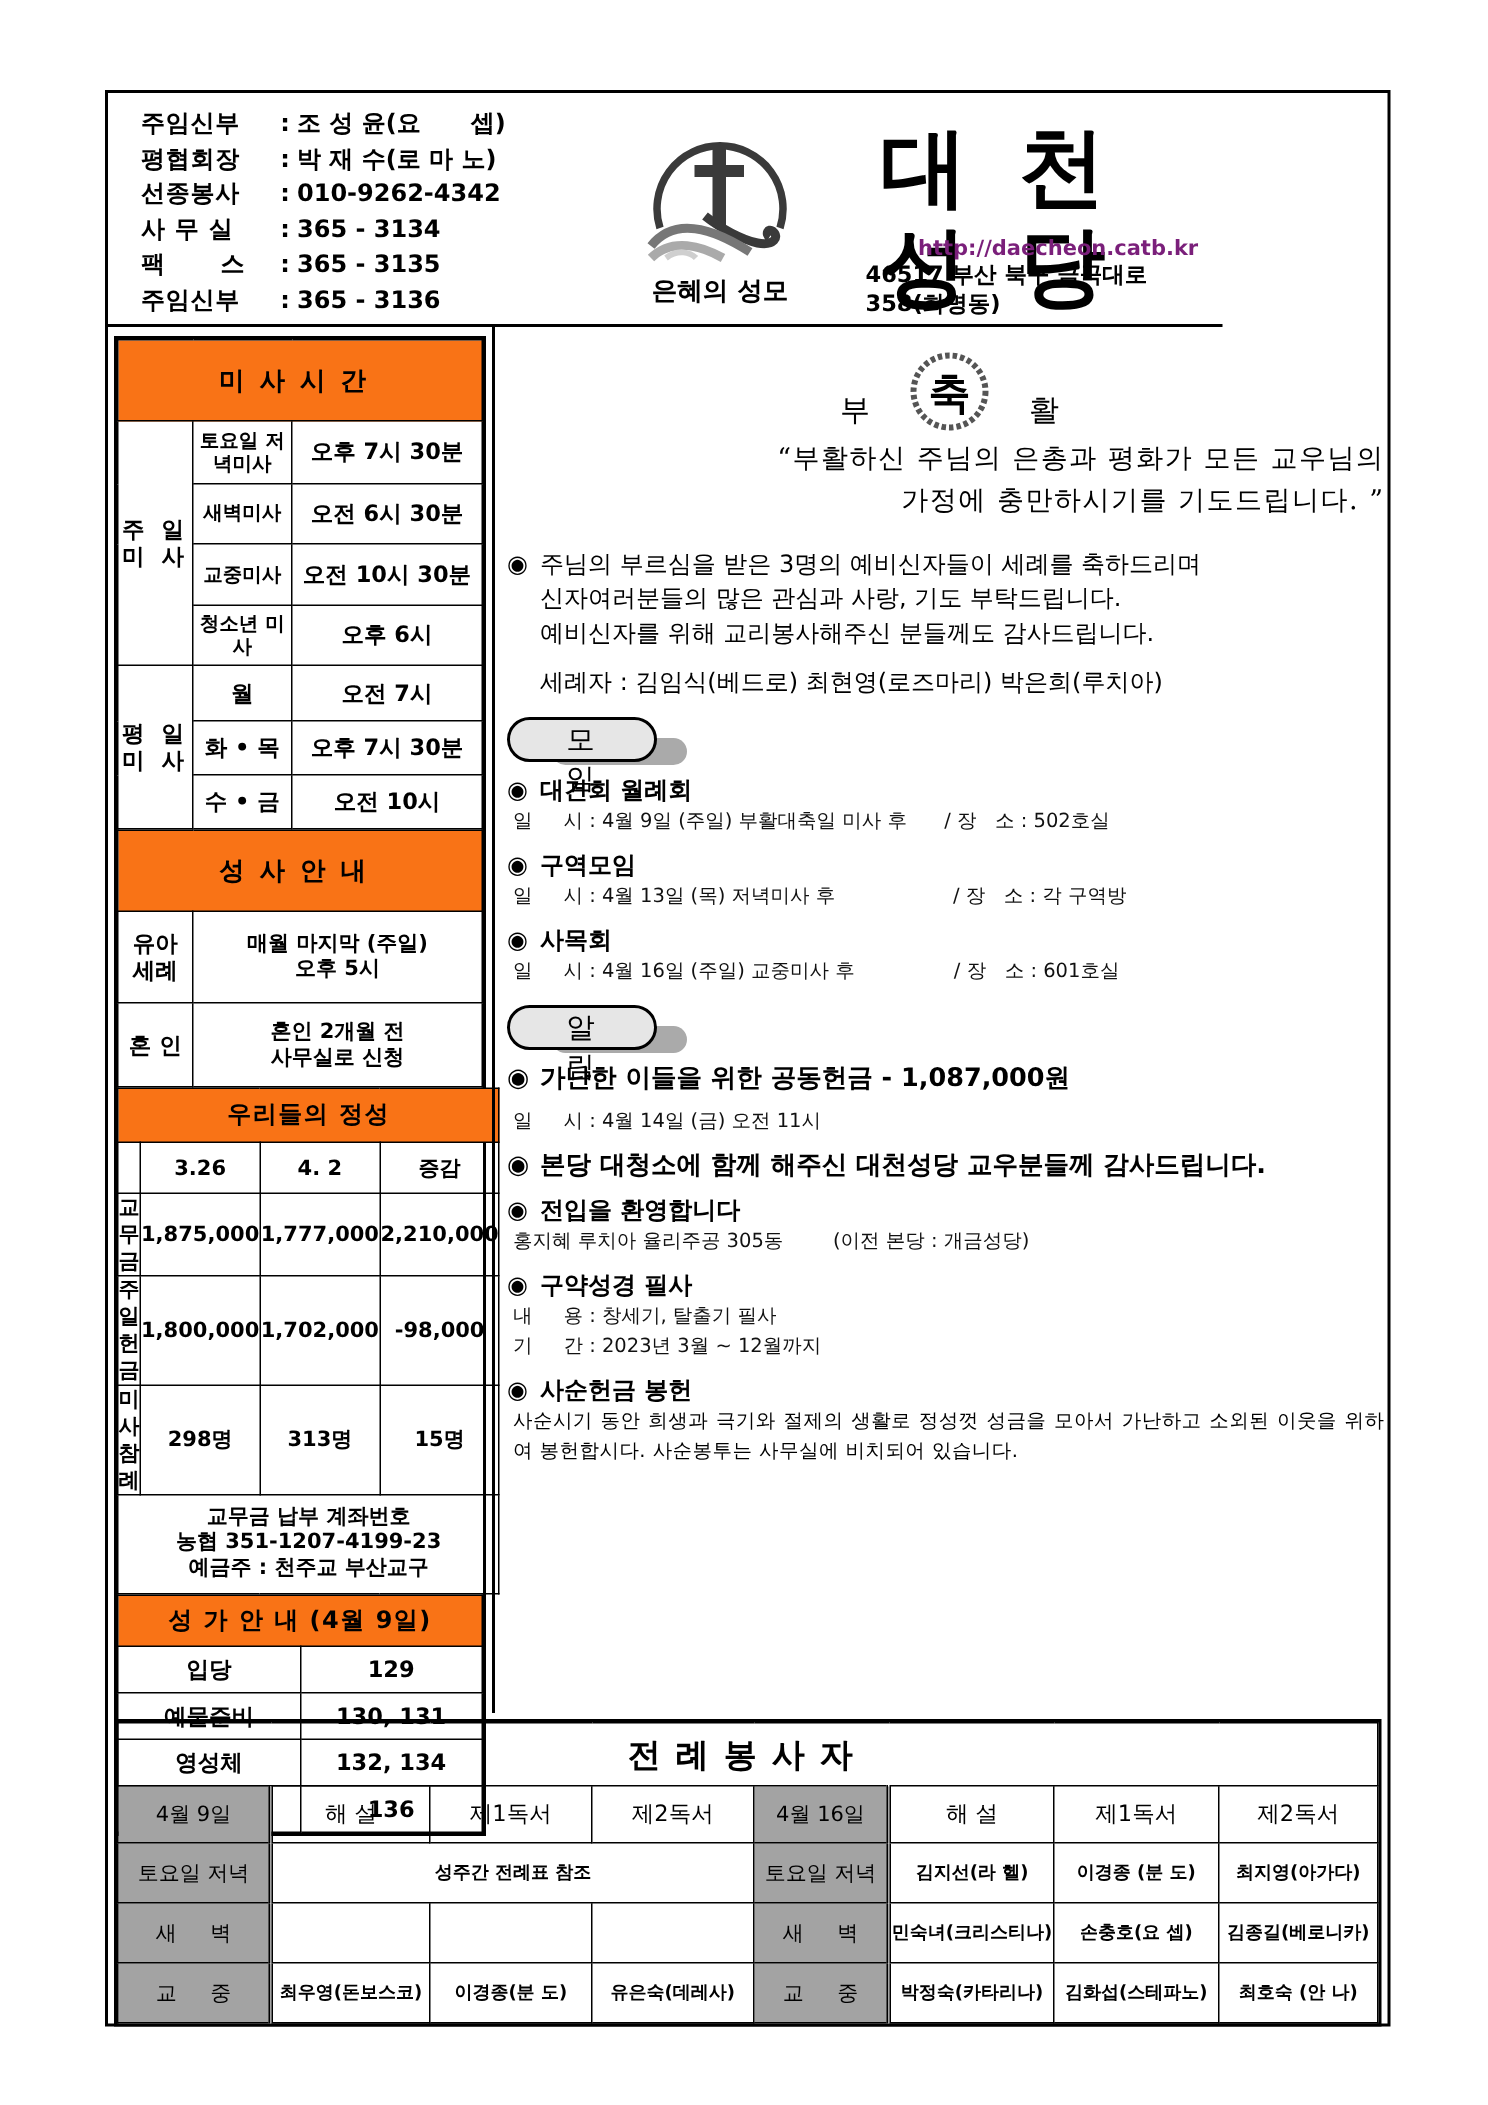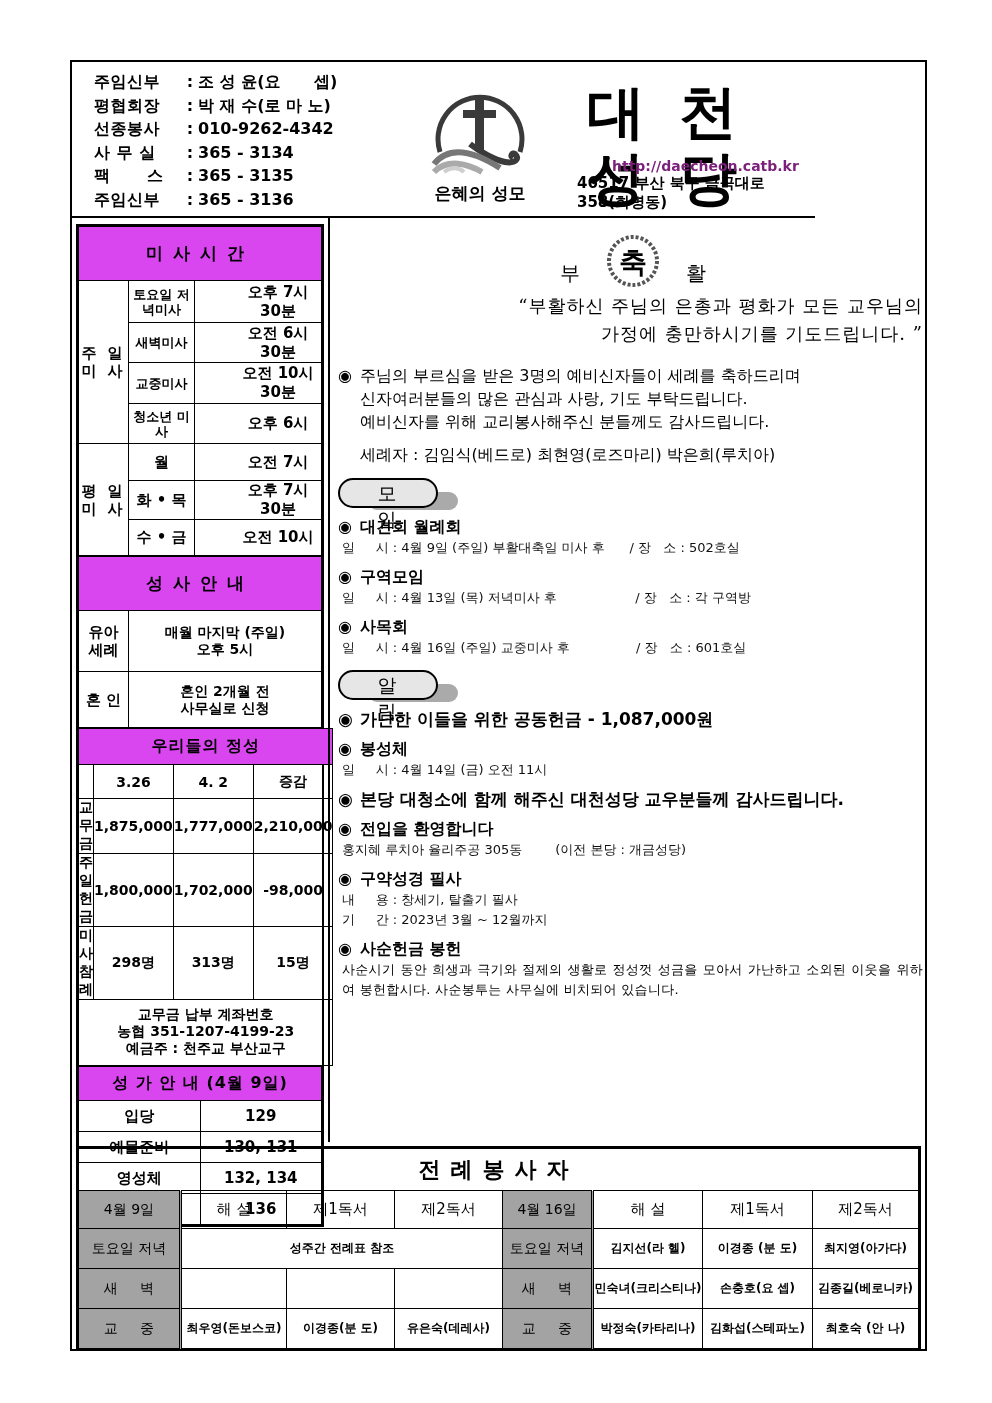--- a/index.html
+++ b/index.html
@@ -17,25 +17,25 @@
   .logo { position: absolute; left: 348px; top: 20px; width: 120px; height: 130px; }
   .logo-caption { position: absolute; left: 0; top: 100px; width: 120px; text-align: center; font-weight: bold; font-size: 17px; }
   .title { position: absolute; left: 515px; top: 22px; font-size: 58px; font-weight: bold; letter-spacing: 34px; font-family: Liberation Mono, monospace; line-height: 66px; }
   .url { position: absolute; left: 540px; top: 96px; font-size: 14px; font-weight: bold; color: #7a1f7a; }
   .address { position: absolute; left: 505px; top: 112px; font-size: 15px; font-weight: bold; }
 
   
   .left { position: absolute; left: 4px; top: 162px; width: 248px; border: 2px solid #000; }
   .left table { width: 100%; border-collapse: collapse; font-weight: bold; }
   .left td { border: 1px solid #000; text-align: center; vertical-align: middle; }
-  .sec-head { background: #d946ef; font-size: 17px; letter-spacing: 10px; height: 54px; }
+  .sec-head { background: #f97316; font-size: 17px; letter-spacing: 10px; height: 54px; }
   .sec-head.small { letter-spacing: 2px; height: 36px; font-size: 16px; }
   .mass-side { width: 50px; font-size: 15px; line-height: 18px; letter-spacing: 3px; }
   .mass-name { width: 66px; font-size: 13px; line-height: 15px; margin-left: 44px; }
-  .mass-time { font-size: 15px; padding-left: 40px; }
+  .mass-time { font-size: 15px; }
   .info-side { width: 50px; font-size: 15px; line-height: 18px; }
   .info-text { font-size: 14px; line-height: 17px; }
   .off td { font-size: 14px; height: 36px; }
   .off .hd td { font-size: 14px; height: 34px; }
   .off .cnt { font-size: 14px; text-align: center; }
   .account { font-size: 14px; line-height: 17px; padding: 6px 0 8px; }
   .hymn td { height: 31px; font-size: 15px; }
 
   
   .divider-v { position: absolute; left: 256px; top: 156px; width: 2px; height: 924px; background: #000; }
@@ -271,21 +271,20 @@
     </div>
 
     <div class="pill-wrap">
       <div class="pill-shadow"></div>
       <div class="pill">알 림</div>
     </div>
     <div class="item" style="margin-top:4px">
       <div class="item-title" style="font-size:17px"><span class="bullet">◉</span><span>가난한 이들을 위한 공동헌금 - 1,087,000원</span></div>
     </div>
     <div class="item">
-      <div class="item-title"><span class="bullet">◉</span><span>봉성체</span></div>
       <div class="item-detail">일     시 : 4월 14일 (금) 오전 11시</div>
     </div>
     <div class="item">
       <div class="item-title" style="font-size:17px"><span class="bullet">◉</span><span>본당 대청소에 함께 해주신 대천성당 교우분들께 감사드립니다.</span></div>
     </div>
     <div class="item">
       <div class="item-title"><span class="bullet">◉</span><span>전입을 환영합니다</span></div>
       <div class="item-detail">홍지혜 루치아 율리주공 305동        (이전 본당 : 개금성당)</div>
     </div>
     <div class="item">

